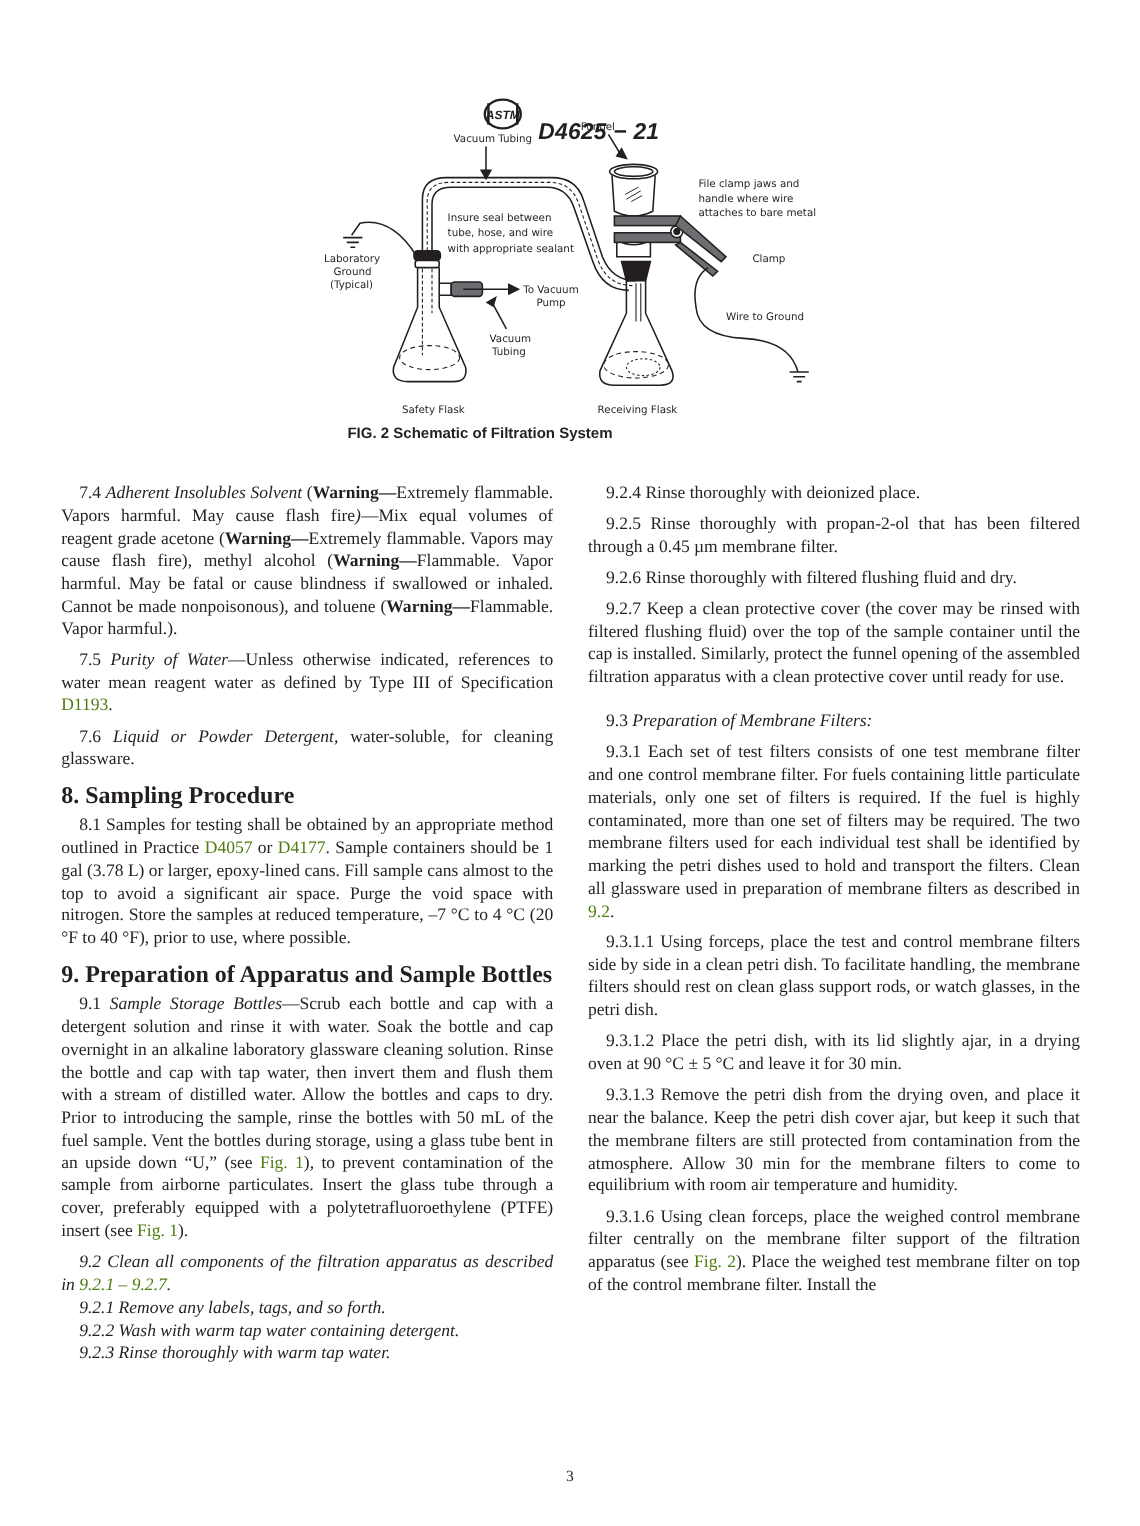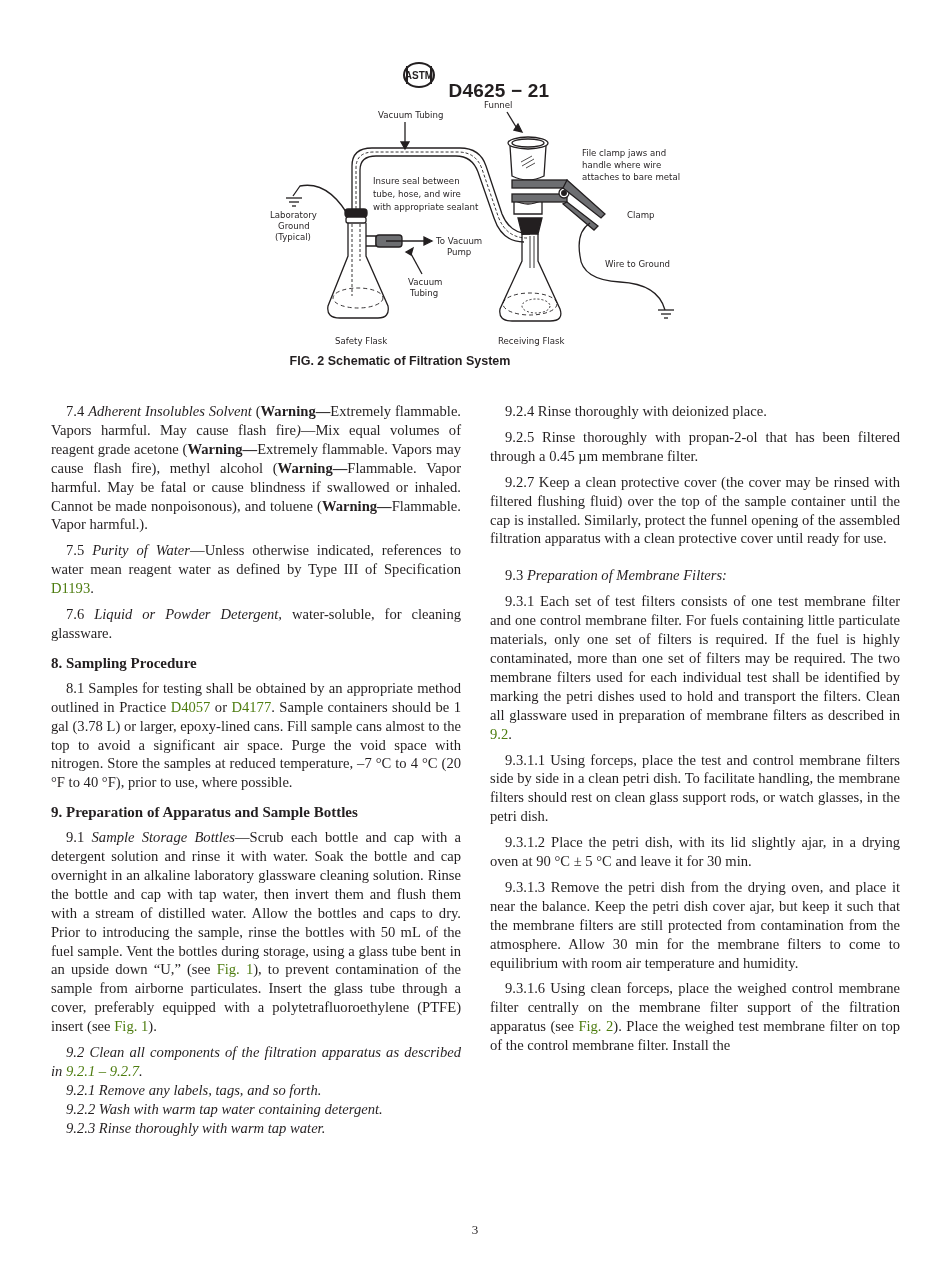--- a/index.html
+++ b/index.html
@@ -1,29 +1,29 @@
 <!DOCTYPE html>
 <html><head>
 <meta charset="utf-8">
 <style>
   html, body { margin: 0; padding: 0; background: #ffffff; }
   body { width: 950px; height: 1272px; position: relative; overflow: hidden; color: #231f20; }
-  .header { position: absolute; top: 48px; left: 0; width: 950px; display: flex; justify-content: center; align-items: center; gap: 12px; }
+  .header { position: absolute; top: 68px; left: 0; width: 950px; display: flex; justify-content: center; align-items: center; gap: 12px; font-style: italic; }
   .logo { width: 36px; height: 30px; }
   .doc-id { font-family: "Liberation Sans", sans-serif; font-weight: bold; font-size: 19px; letter-spacing: 0.2px; color: #231f20; margin-top: 32px; }
   .figure { position: absolute; top: 96px; left: 260px; width: 450px; height: 255px; }
   .figure svg { width: 450px; height: 255px; }
   .fig-label { font-family: "DejaVu Sans", sans-serif; font-size: 8.6px; fill: #231f20; }
   .caption { position: absolute; top: 354px; left: 0; width: 800px; text-align: center; font-family: "Liberation Sans", sans-serif; font-weight: bold; font-size: 12.5px; color: #231f20; }
   .col { position: absolute; top: 402px; width: 410px; font-family: "Liberation Serif", serif; font-size: 14.6px; line-height: 18.9px; color: #231f20; }
   .col.left { left: 51px; }
   .col.right { left: 490px; }
   .p { margin: 0 0 7px 0; text-indent: 15px; text-align: justify; hyphens: none; }
   .p.tight { margin-bottom: 0; font-style: italic; }
-  .h { font-weight: bold; margin: 11px 0 6px 0; font-size: 15px; }
+  .h { font-weight: bold; margin: 11px 0 6px 0; font-size: 20px; }
   .it { font-style: italic; }
   .b { font-weight: bold; }
   .link { color: #4d7c0f; }
   .page-num { position: absolute; top: 1222px; left: 0; width: 950px; text-align: center; font-family: "Liberation Serif", serif; font-size: 13px; color: #231f20; }
 </style>
 </head>
 <body>
 
 <div class="header">
   <svg class="logo" viewBox="0 0 36 30">
@@ -144,20 +144,21 @@
     <span>9.2 Clean all components of the filtration apparatus as described in </span><span class="link">9.2.1 – 9.2.7</span><span>.</span>
   </p>
   <p class="p tight">9.2.1 Remove any labels, tags, and so forth.</p>
   <p class="p tight">9.2.2 Wash with warm tap water containing detergent.</p>
   <p class="p tight">9.2.3 Rinse thoroughly with warm tap water.</p>
 </div>
 
 <div class="col right">
   <p class="p">9.2.4 Rinse thoroughly with deionized place.</p>
   <p class="p">9.2.5 Rinse thoroughly with propan-2-ol that has been filtered through a 0.45 µm membrane filter.</p>
+  <p class="p">9.2.6 Rinse thoroughly with filtered flushing fluid and dry.</p>
   <p class="p" style="margin-bottom:18px">9.2.7 Keep a clean protective cover (the cover may be rinsed with filtered flushing fluid) over the top of the sample container until the cap is installed. Similarly, protect the funnel opening of the assembled filtration apparatus with a clean protective cover until ready for use.</p>
   <p class="p">
     <span>9.3 </span><span class="it">Preparation of Membrane Filters:</span>
   </p>
   <p class="p">
     <span>9.3.1 Each set of test filters consists of one test membrane filter and one control membrane filter. For fuels containing little particulate materials, only one set of filters is required. If the fuel is highly contaminated, more than one set of filters may be required. The two membrane filters used for each individual test shall be identified by marking the petri dishes used to hold and transport the filters. Clean all glassware used in preparation of membrane filters as described in </span><span class="link">9.2</span><span>.</span>
   </p>
   <p class="p">9.3.1.1 Using forceps, place the test and control membrane filters side by side in a clean petri dish. To facilitate handling, the membrane filters should rest on clean glass support rods, or watch glasses, in the petri dish.</p>
   <p class="p">9.3.1.2 Place the petri dish, with its lid slightly ajar, in a drying oven at 90 °C ± 5 °C and leave it for 30 min.</p>
   <p class="p">9.3.1.3 Remove the petri dish from the drying oven, and place it near the balance. Keep the petri dish cover ajar, but keep it such that the membrane filters are still protected from contamination from the atmosphere. Allow 30 min for the membrane filters to come to equilibrium with room air temperature and humidity.</p>

